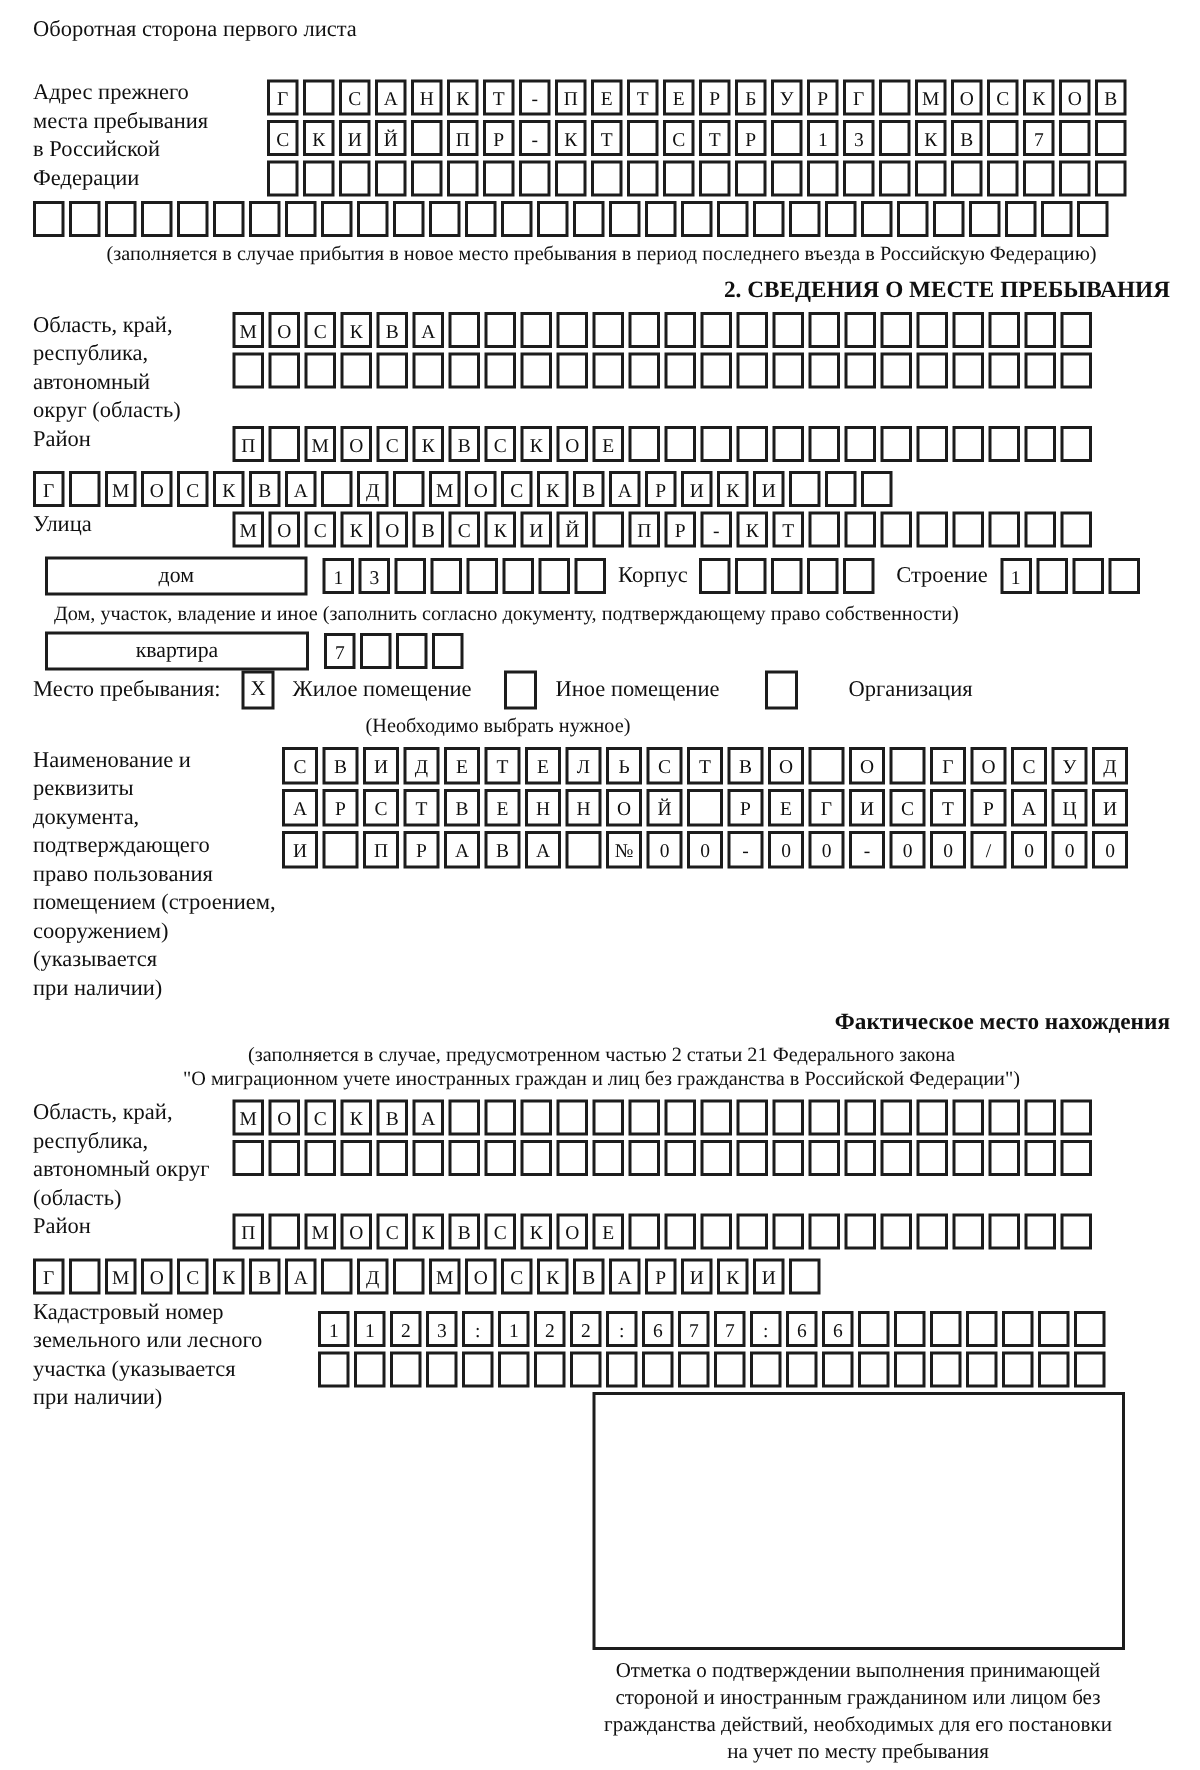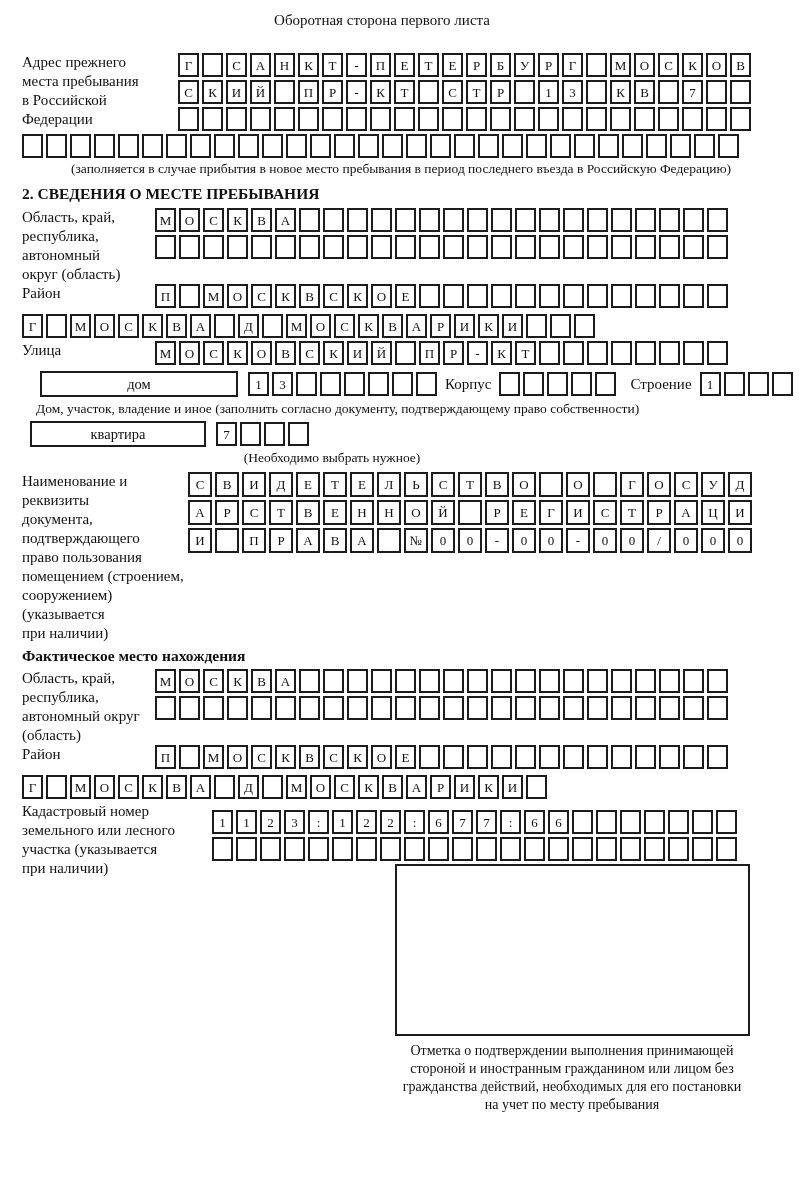--- a/index.html
+++ b/index.html
@@ -3,41 +3,41 @@
 <meta charset="utf-8">
 <style>
   * { box-sizing: border-box; }
   html,body { margin:0; padding:0; }
   body {
     width:800px; height:1180px; overflow:hidden;
     background:#ffffff; color:#101010;
     font-family:"Liberation Serif", serif;
   }
   .page { padding:12px 20px 0 22px; }
-  .top-note { text-align:center; padding-right:38px; font-size:15px; }
+  .top-note { text-align:left; padding-right:38px; font-size:15px; }
   .frow { display:flex; align-items:flex-start; }
   .vcenter { align-items:center; }
   .flabel { flex:none; font-size:15px; line-height:19px; white-space:pre-line; }
   .rows { flex:none; }
   .cells { display:flex; gap:3px; margin-bottom:3px; }
   .cell {
     flex:none; width:21px; height:24px; border:2px solid #1c1c1c;
     display:flex; align-items:center; justify-content:center;
     font-size:13px; line-height:1;
   }
   .wpitch .cell { width:24px; height:25px; }
   .cell.cb { width:22px; height:26px; font-size:14px; }
   .wide-box {
     flex:none; border:2px solid #1c1c1c; height:26px;
     display:flex; align-items:center; justify-content:center; font-size:14.5px;
   }
   .inline-label { font-size:15px; line-height:18px; flex:none; }
   .note { font-size:13.5px; line-height:16px; }
   .center { text-align:center; }
-  .sec-title { font-weight:bold; text-align:left; font-size:15.5px; margin:8px 0 5px; }
+  .sec-title { font-weight:bold; text-align:right; font-size:15.5px; margin:8px 0 5px; }
   .pre { white-space:pre-line; }
   .mark-box { border:2px solid #1c1c1c; width:355px; height:172px; background:#fff; }
   .mark-caption { width:440px; margin:6px 0 0 -43px; text-align:center; font-size:14px; line-height:18px; white-space:pre-line; }
 </style>
 </head>
 <body>
 
 <div class="page">
 
   <div class="top-note">Оборотная сторона первого листа</div>
@@ -308,21 +308,21 @@
         <span class="cell"></span>
         <span class="cell"></span>
         <span class="cell"></span>
         <span class="cell"></span>
         <span class="cell"></span>
         <span class="cell"></span>
       </div>
   </div>
 
   <div class="frow vcenter" style="margin-top:3px;">
-    <div class="wide-box" style="width:198px; margin-left:18px;">дом</div>
+    <div class="wide-box" style="width:175px; margin-left:8px;">дом</div>
     <div class="cells" style="margin:0 0 0 10px;">
         <span class="cell">1</span>
         <span class="cell">3</span>
         <span class="cell"></span>
         <span class="cell"></span>
         <span class="cell"></span>
         <span class="cell"></span>
         <span class="cell"></span>
         <span class="cell"></span>
       </div>
@@ -347,20 +347,29 @@
   <div class="frow vcenter">
     <div class="wide-box" style="width:176px; margin-left:8px;">квартира</div>
     <div class="cells" style="margin:0 0 0 10px;">
         <span class="cell">7</span>
         <span class="cell"></span>
         <span class="cell"></span>
         <span class="cell"></span>
       </div>
   </div>
 
+  <div class="frow vcenter">
+    <div class="inline-label">Место пребывания:</div>
+    <div class="cell cb" style="margin-left:14px;">X</div>
+    <div class="inline-label" style="margin-left:12px;">Жилое помещение</div>
+    <div class="cell cb" style="margin-left:22px;"></div>
+    <div class="inline-label" style="margin-left:12px;">Иное помещение</div>
+    <div class="cell cb" style="margin-left:30px;"></div>
+    <div class="inline-label" style="margin-left:34px;">Организация</div>
+  </div>
   <div class="note" style="width:620px; text-align:center; margin-top:3px;">(Необходимо выбрать нужное)</div>
 
   <div class="frow" style="margin-top:6px;">
     <div class="flabel" style="width:166px;">Наименование и реквизиты
 документа, подтверждающего
 право пользования
 помещением (строением,
 сооружением) (указывается
 при наличии)</div>
     <div class="rows wpitch">
@@ -430,20 +439,22 @@
           <span class="cell">0</span>
           <span class="cell">/</span>
           <span class="cell">0</span>
           <span class="cell">0</span>
           <span class="cell">0</span>
         </div>
     </div>
   </div>
 
   <div class="sec-title" style="margin:4px 0 4px;">Фактическое место нахождения</div>
+  <div class="note center pre" style="margin-bottom:6px;">(заполняется в случае, предусмотренном частью 2 статьи 21 Федерального закона
+"О миграционном учете иностранных граждан и лиц без гражданства в Российской Федерации")</div>
 
   <div class="frow">
     <div class="flabel" style="width:133px;">Область, край,
 республика,
 автономный округ
 (область)</div>
     <div class="rows">
       <div class="cells">
           <span class="cell">М</span>
           <span class="cell">О</span>

